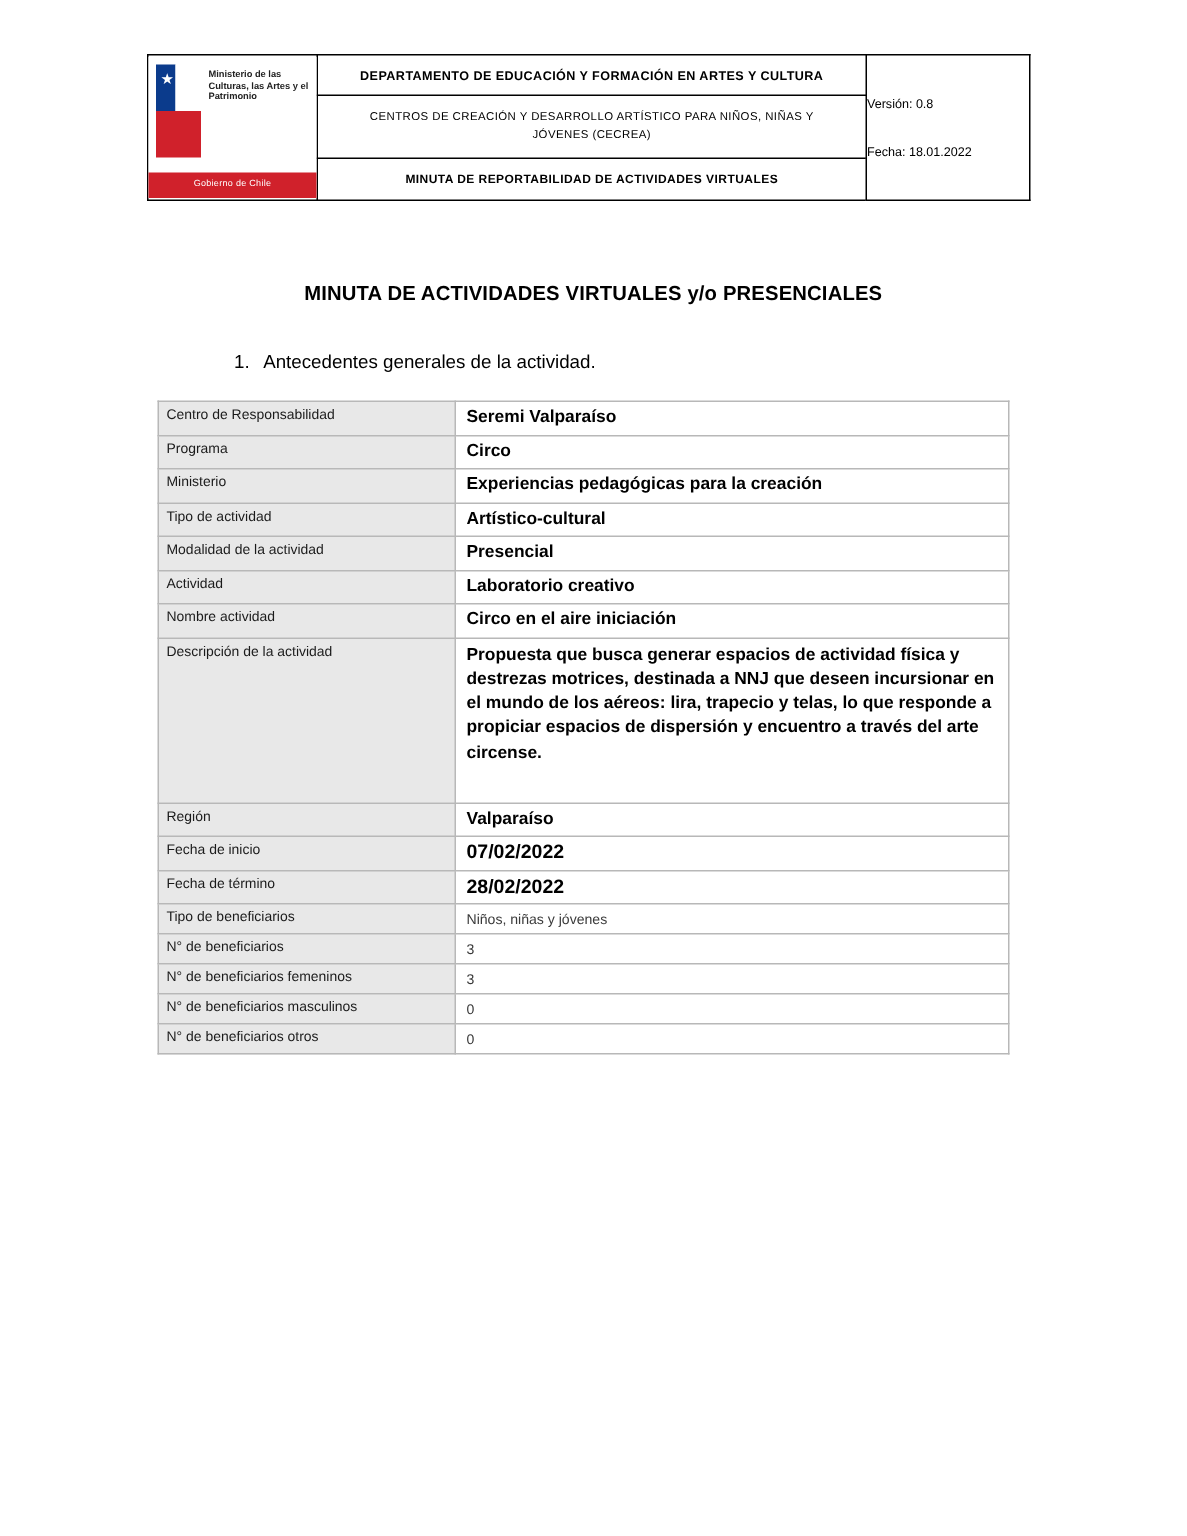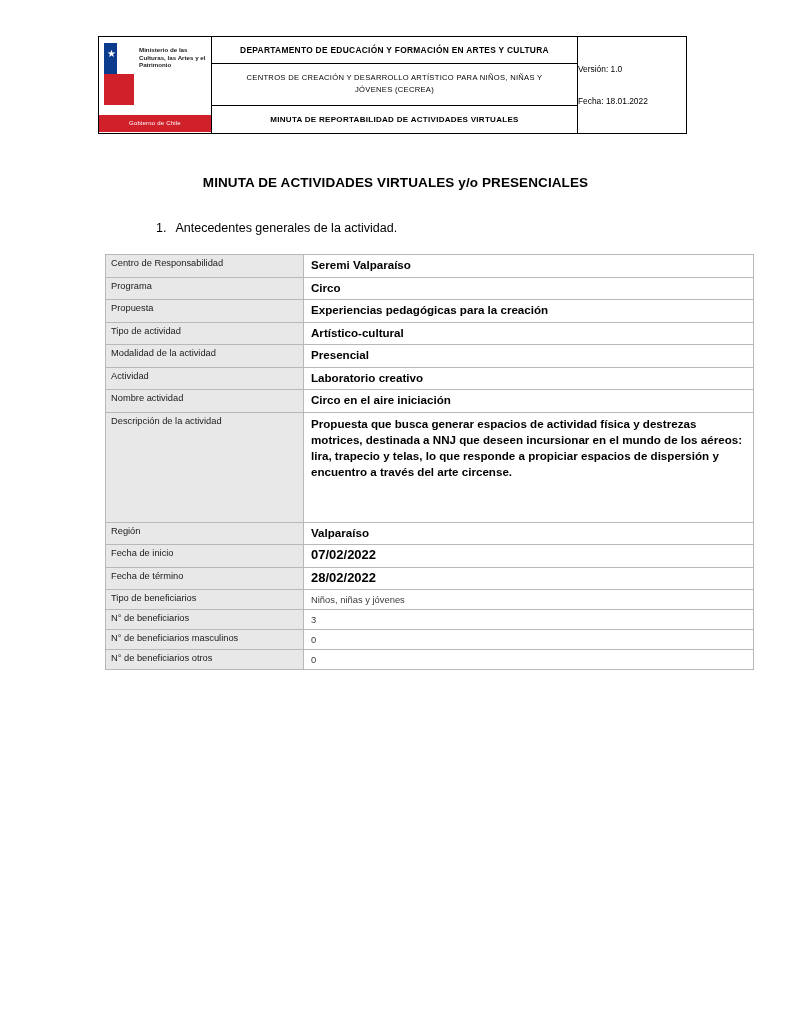--- a/index.html
+++ b/index.html
@@ -129,34 +129,34 @@
     line-height: 20px;
   }
   .hdr-meta div { margin: 0; }
   .hdr-meta .v { margin-bottom: 12px; }
 
   
   .doc-title {
     text-align: center;
     font-size: 13.5px;
     font-weight: bold;
-    margin-top: 41px;
+    margin-top: 54px;
     letter-spacing: .1px;
   }
   .section-title {
     font-size: 12.5px;
     font-weight: normal;
     margin-top: 31px;
     margin-left: 96px;
   }
   .section-title .num { margin-right: 9px; }
 
   
   .data-table {
-    width: 649px;
+    width: 568px;
     margin-left: 45px;
     margin-top: 19px;
     border-collapse: collapse;
     table-layout: fixed;
   }
   .data-table td {
     border: 1px solid #b8b8b8;
     padding: 2px 5px 3px 5px;
     vertical-align: top;
   }
@@ -212,21 +212,21 @@
             <div class="red"></div>
           </div>
           <div class="logo-text">Ministerio de las Culturas, las Artes y el Patrimonio</div>
           <div class="logo-foot">Gobierno de Chile</div>
         </div>
       </td>
       <td class="hdr-main">
         <div class="hdr-row hdr-r1">DEPARTAMENTO DE EDUCACIÓN Y FORMACIÓN EN ARTES Y CULTURA</div>
       </td>
       <td class="hdr-meta" rowspan="3">
-        <div class="v">Versión: 1.0</div>
+        <div class="v">Versión: 0.8</div>
         <div>Fecha: 18.01.2022</div>
       </td>
     </tr>
     <tr>
       <td class="hdr-main">
         <div class="hdr-row hdr-r2">CENTROS DE CREACIÓN Y DESARROLLO ARTÍSTICO PARA NIÑOS, NIÑAS Y JÓVENES (CECREA)</div>
       </td>
     </tr>
     <tr>
       <td class="hdr-main">
@@ -246,21 +246,21 @@
     <tbody id="table-body">
         <tr>
           <td class="label">Centro de Responsabilidad</td>
           <td class="value">Seremi Valparaíso</td>
         </tr>
         <tr>
           <td class="label">Programa</td>
           <td class="value">Circo</td>
         </tr>
         <tr>
-          <td class="label">Propuesta</td>
+          <td class="label">Ministerio</td>
           <td class="value">Experiencias pedagógicas para la creación</td>
         </tr>
         <tr>
           <td class="label">Tipo de actividad</td>
           <td class="value">Artístico-cultural</td>
         </tr>
         <tr>
           <td class="label">Modalidad de la actividad</td>
           <td class="value">Presencial</td>
         </tr>
@@ -290,20 +290,24 @@
         </tr>
         <tr>
           <td class="label">Tipo de beneficiarios</td>
           <td class="value plain">Niños, niñas y jóvenes</td>
         </tr>
         <tr>
           <td class="label">N° de beneficiarios</td>
           <td class="value plain">3</td>
         </tr>
         <tr>
+          <td class="label">N° de beneficiarios femeninos</td>
+          <td class="value plain">3</td>
+        </tr>
+        <tr>
           <td class="label">N° de beneficiarios masculinos</td>
           <td class="value plain">0</td>
         </tr>
         <tr>
           <td class="label">N° de beneficiarios otros</td>
           <td class="value plain">0</td>
         </tr>
       </tbody>
   </table>
 

